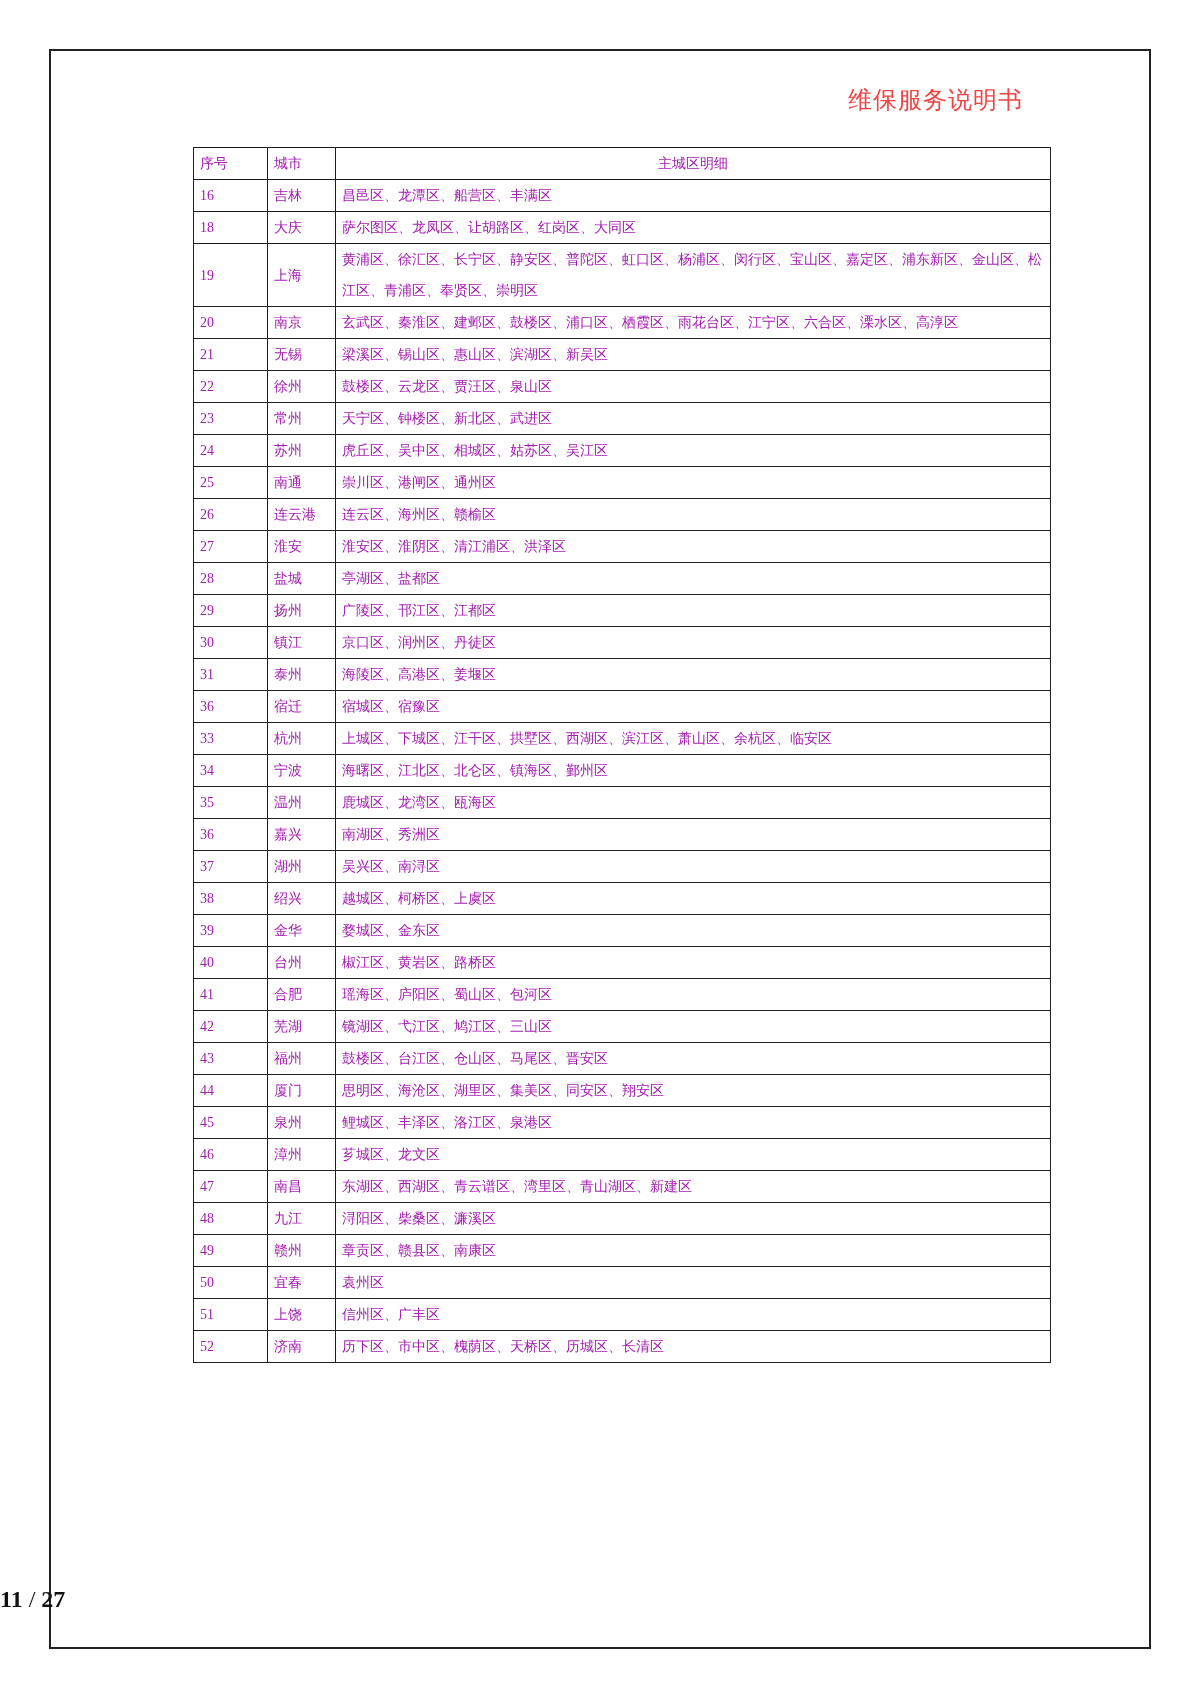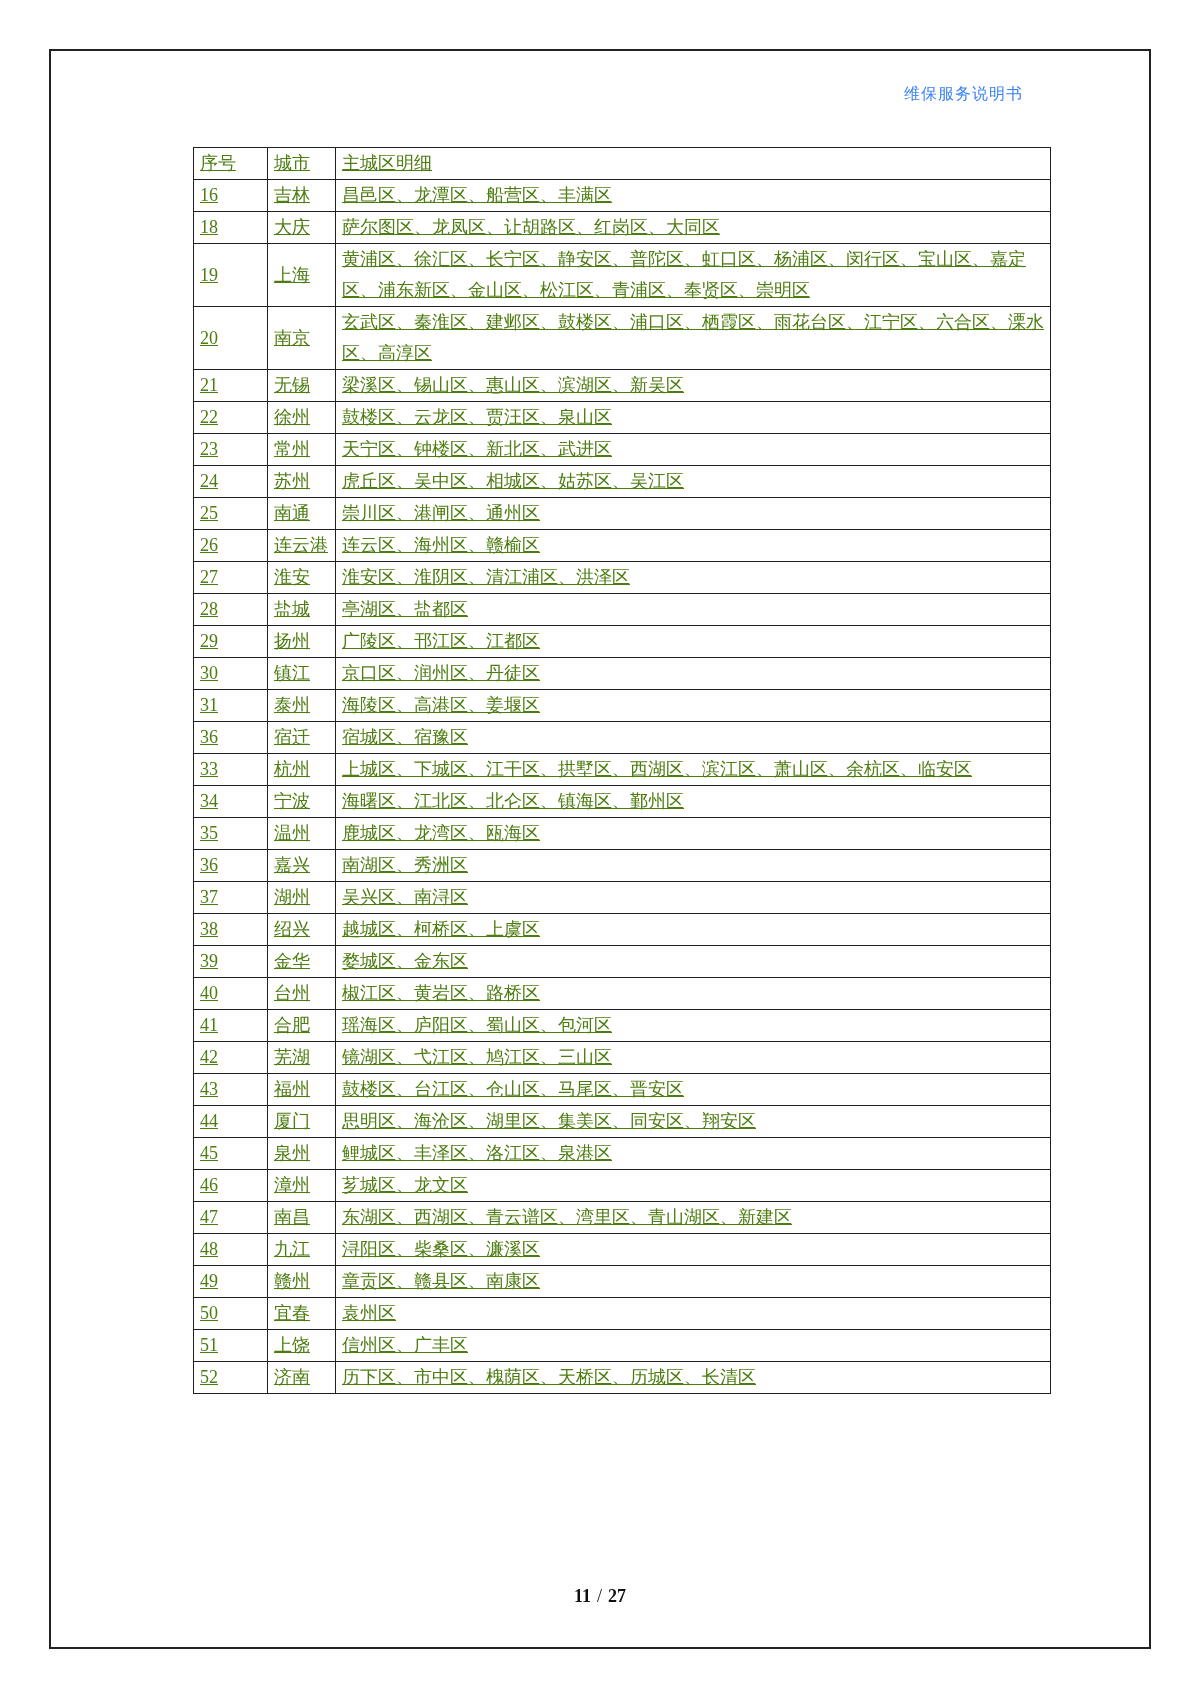--- a/index.html
+++ b/index.html
@@ -18,36 +18,35 @@
     top: 49px;
     width: 1102px;
     height: 1600px;
     border: 2px solid #222222;
     background: transparent;
   }
   .doc-title {
     position: absolute;
     top: 84px;
     right: 177px;
-    font-size: 16px;
+    font-size: 24px;
     letter-spacing: 1px;
-    color: #3b82f6;
+    color: #ef4444;
     white-space: nowrap;
   }
   table.city-table {
     position: absolute;
     left: 193px;
     top: 147px;
     width: 857px;
     border-collapse: collapse;
     table-layout: fixed;
-    font-size: 18px;
+    font-size: 14px;
     line-height: 31px;
-    color: #4d7c0f;
-    text-decoration: underline;
+    color: #a21caf;
   }
   table.city-table th,
   table.city-table td {
     border: 1.5px solid #1f1f1f;
     vertical-align: middle;
     font-weight: normal;
     padding: 0 6px;
   }
   col.c-no  { width: 74px; }
   col.c-city { width: 68px; }
@@ -56,37 +55,37 @@
     text-align: left;
     padding-left: 8px;
   }
   th.h-city, td.city {
     text-align: left;
     padding: 0 8px 0 6px;
     word-break: break-all;
     margin-top: 8px;
   }
   th.h-dist {
-    text-align: left;
+    text-align: center;
   }
   td.dist {
     text-align: left;
     padding: 0 10px 0 6px;
     word-break: break-all;
     margin-left: 24px;
   }
   tr.data-row { height: 32px; }
   tr.head-row { height: 32px; }
   .page-footer {
     position: absolute;
     top: 1586px;
     left: 0;
     width: 100%;
-    text-align: center;
-    font-size: 18px;
+    text-align: left;
+    font-size: 24px;
     color: #111111;
   }
   .page-footer .num { font-weight: bold; }
   .page-footer .sep { font-weight: normal; padding: 0 6px; }
 </style>
 </head>
 <body>
 
 <div class="page-border"></div>
 

